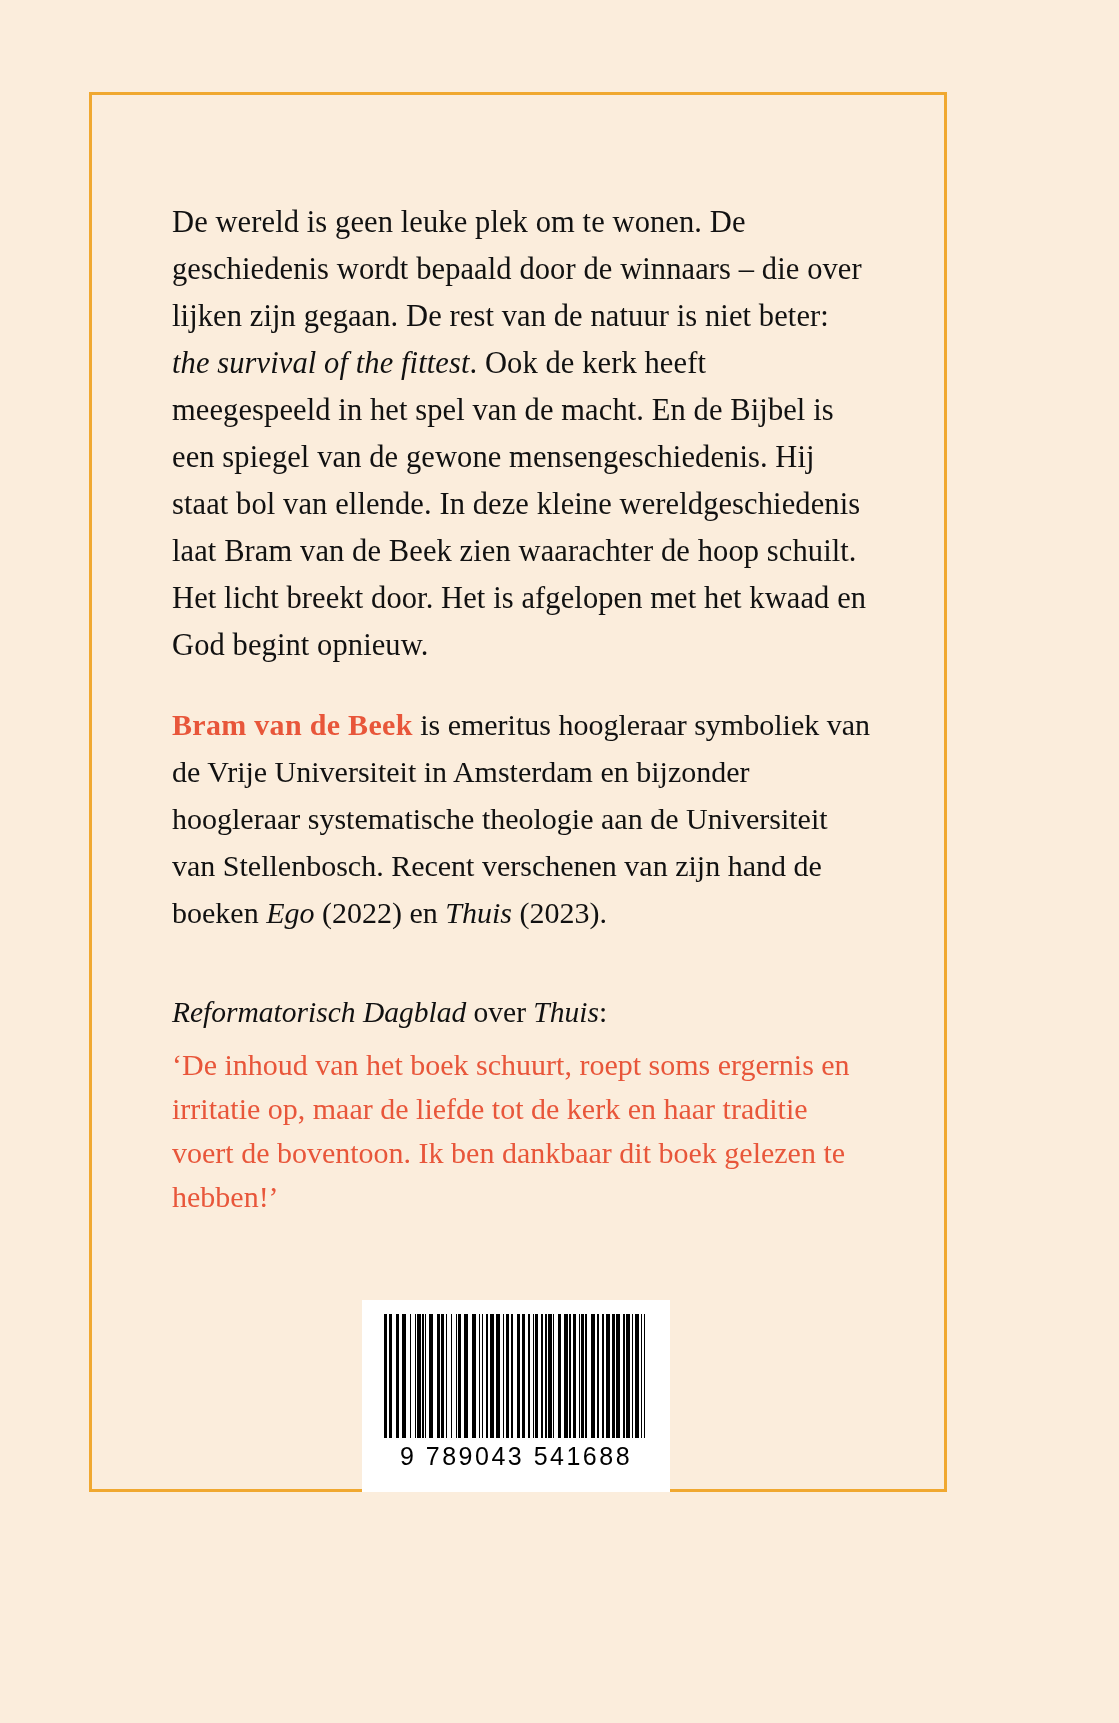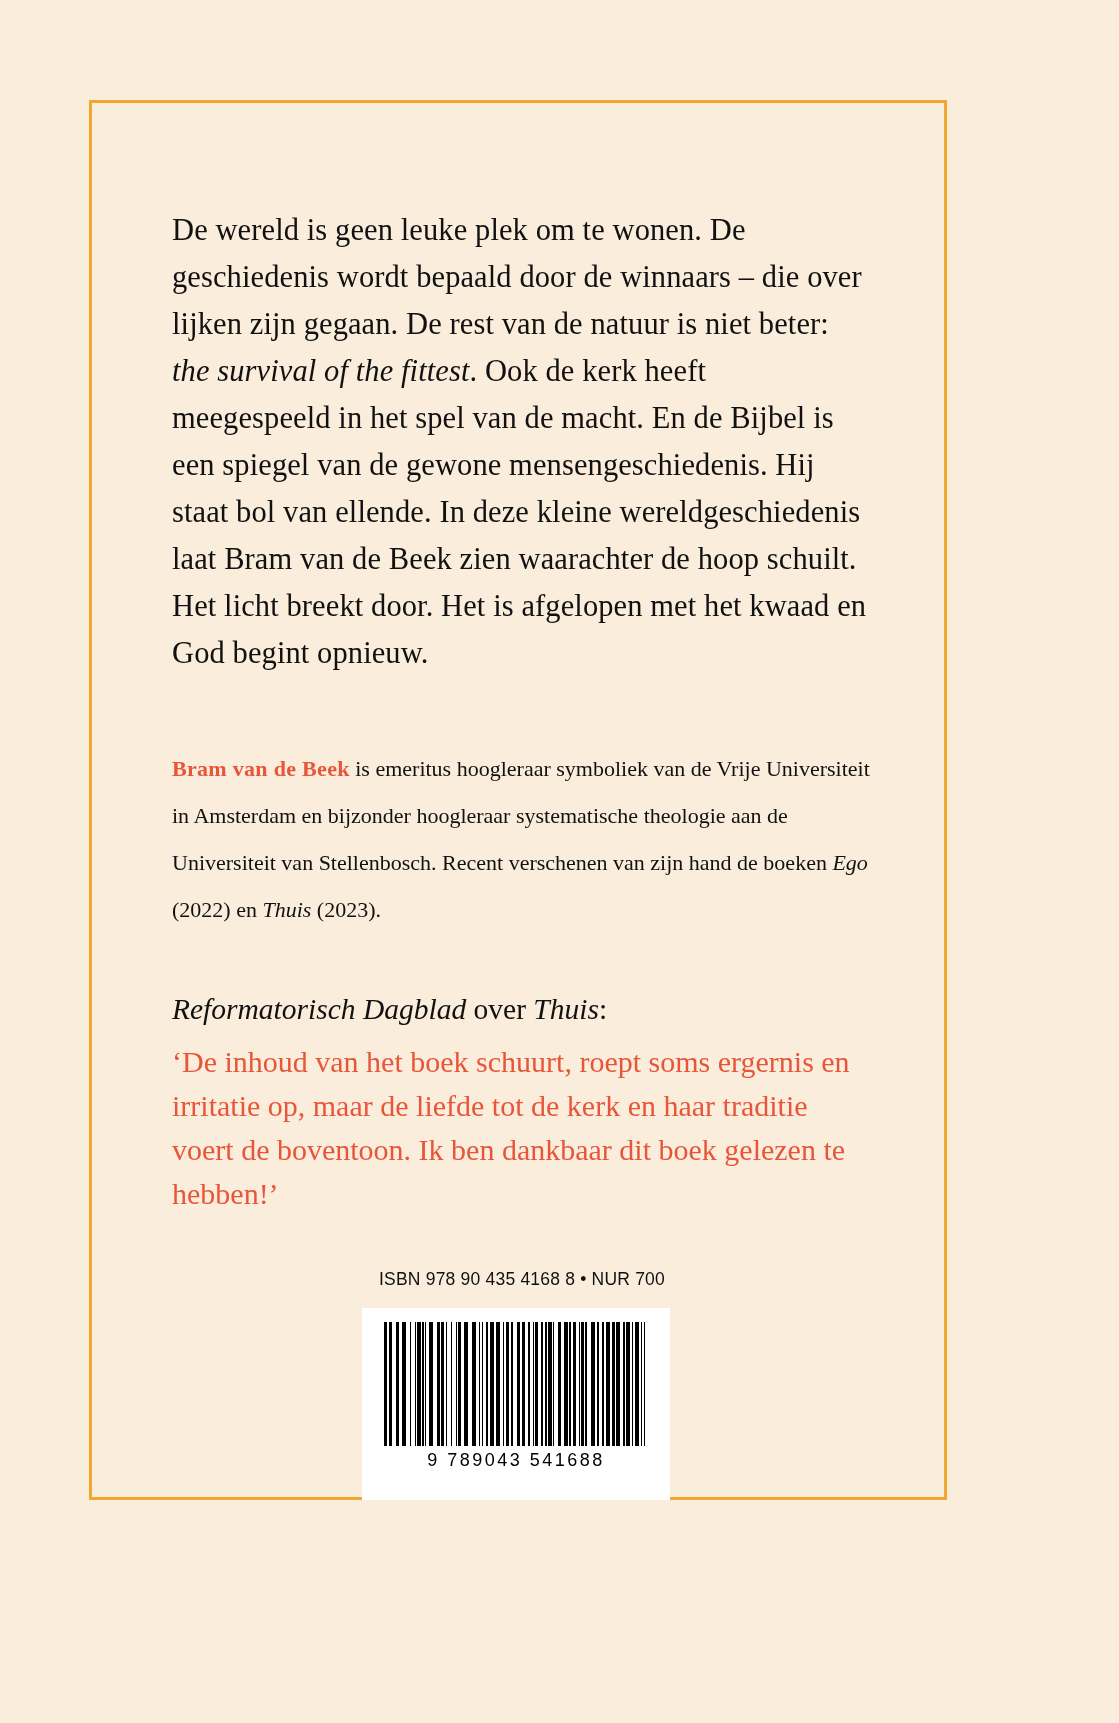--- a/index.html
+++ b/index.html
@@ -10,21 +10,21 @@
     width: 1119px;
     height: 1723px;
     background: #fbeddc;
     font-family: "Liberation Serif", serif;
     color: #1a1a1a;
     overflow: hidden;
   }
   .page {
     position: absolute;
     left: 0;
-    top: 16px;
+    top: 8px;
     width: 1119px;
     height: 1688px;
     background: #fbeddc;
   }
   .frame {
     position: absolute;
     left: 89px;
     top: 84px;
     width: 858px;
     height: 1400px;
@@ -40,22 +40,22 @@
   .blurb {
     font-size: 30.5px;
     line-height: 47px;
     color: #111111;
     letter-spacing: 0.1px;
   }
   .blurb em {
     font-style: italic;
   }
   .author-para {
-    margin-top: 68px;
-    font-size: 22px;
+    margin-top: 32px;
+    font-size: 30px;
     line-height: 47px;
     color: #111111;
   }
   .author-name {
     color: #e8563a;
     font-weight: 700;
     letter-spacing: 0.3px;
   }
   .author-para em {
     font-style: italic;
@@ -143,21 +143,21 @@
     display: flex;
     align-items: flex-start;
   }
   .bars i {
     display: block;
     background: #000;
     height: 124px;
   }
   .barnum {
     font-family: "Liberation Sans", sans-serif;
-    font-size: 18px;
+    font-size: 25px;
     letter-spacing: 2.5px;
     color: #000;
     margin-top: 4px;
   }
 </style>
 </head>
 <body>
 
 <div class="page">
 
@@ -168,21 +168,20 @@
     <p class="blurb"><span>De wereld is geen leuke plek om te wonen. De geschiedenis wordt bepaald door de winnaars – die over lijken zijn gegaan. De rest van de natuur is niet beter: </span><em>the survival of the fittest</em><span>. Ook de kerk heeft meegespeeld in het spel van de macht. En de Bijbel is een spiegel van de gewone mensengeschiedenis. Hij staat bol van ellende. In deze kleine wereldgeschiedenis laat Bram van de Beek zien waarachter de hoop schuilt. Het licht breekt door. Het is afgelopen met het kwaad en God begint opnieuw.</span></p>
 
     <p class="author-para"><span class="author-name">Bram van de Beek</span><span> is emeritus hoogleraar symboliek van de Vrije Universiteit in Amsterdam en bijzonder hoogleraar systematische theologie aan de Universiteit van Stellenbosch. Recent verschenen van zijn hand de boeken </span><em>Ego</em><span> (2022) en </span><em>Thuis</em><span> (2023).</span></p>
 
     <div class="quote-block">
       <div class="quote-source"><em>Reformatorisch Dagblad</em><span> over </span><em>Thuis</em><span>:</span></div>
       <div class="quote-text">‘De inhoud van het boek schuurt, roept soms ergernis en irritatie op, maar de liefde tot de kerk en haar traditie voert de boventoon. Ik ben dankbaar dit boek gelezen te hebben!’</div>
     </div>
 
 
-    <div class="isbn">ISBN 978 90 435 4168 8 • NUR 700</div>
 
     <div class="barcode-box">
       <div class="bars" id="bars">
           <i style="width: 3px;"></i>
           <i style="width: 2px; background: transparent;"></i>
           <i style="width: 3px;"></i>
           <i style="width: 4px; background: transparent;"></i>
           <i style="width: 3px;"></i>
           <i style="width: 3px; background: transparent;"></i>
           <i style="width: 4px;"></i>

